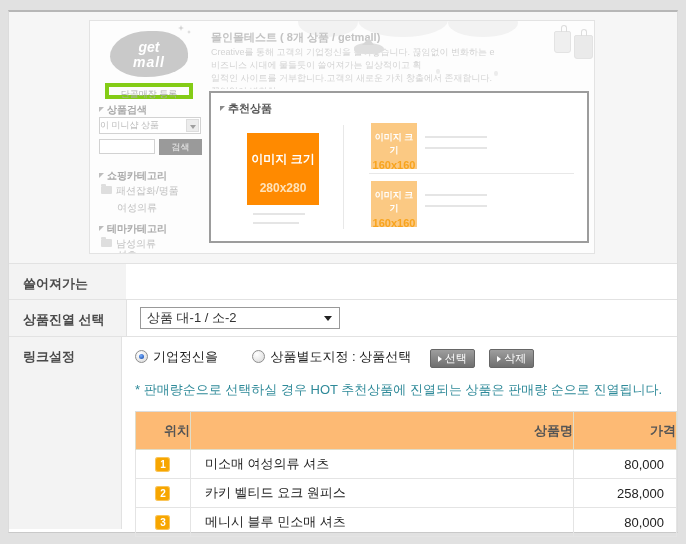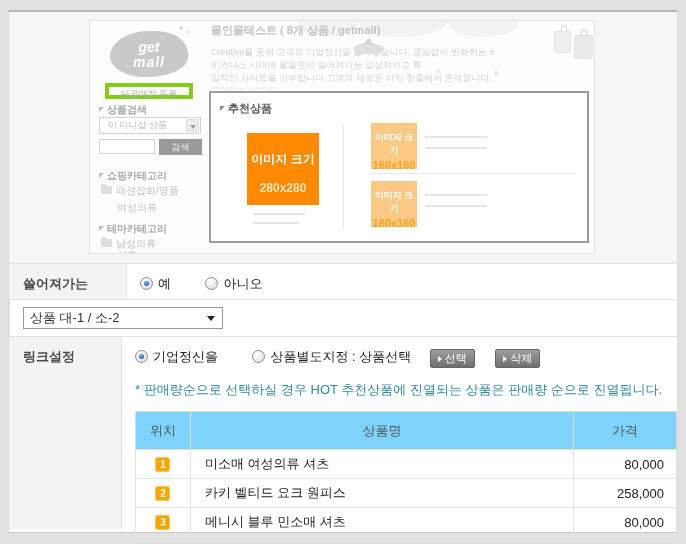--- a/index.html
+++ b/index.html
@@ -21,34 +21,34 @@
   .logo-blob .l2 { font-size:14px; display:block; margin-top:1px; letter-spacing:1px; }
   .star { position:absolute; background:#d2d2d2; width:6px; height:6px;
           clip-path:polygon(50% 0,63% 37%,100% 50%,63% 63%,50% 100%,37% 63%,0 50%,37% 37%); }
   .star.s1 { left:88px; top:4px; }
   .star.s2 { left:97px; top:9px; width:4px; height:4px; }
   .reg-btn { position:absolute; left:15px; top:62px; width:88px; height:16px; background:#fdfdfd;
              border:4px solid #84cc16; color:#aeaeae; font-size:9px; text-align:center; line-height:14px; }
   .side-title { position:absolute; left:9px; font-size:10px; font-weight:bold; color:#a8a8a8; }
   .mk { display:inline-block; width:0; height:0; border-top:5px solid #bdbdbd; border-right:5px solid transparent; margin-right:3px; vertical-align:1px; }
   .side-select { position:absolute; left:9px; top:96px; width:102px; height:17px; border:1px solid #d2d2d2; background:#fff;
-                 color:#bcbcbc; font-size:9px; line-height:15px; padding-left:8px; }
+                 color:#bcbcbc; font-size:9px; line-height:15px; padding-left:0; }
   .side-select .cv { position:absolute; right:1px; top:1px; width:13px; height:13px; background:#ececec; border:1px solid #ddd; }
   .side-select .cv i { position:absolute; left:3px; top:5px; width:0; height:0; border-left:3px solid transparent; border-right:3px solid transparent; border-top:4px solid #9f9f9f; }
   .side-search { position:absolute; left:9px; top:118px; height:16px; }
   .side-input { display:inline-block; width:56px; height:15px; border:1px solid #d2d2d2; background:#fff; vertical-align:top; }
   .side-btn { display:inline-block; width:43px; height:16px; background:#9a9a9a; color:#efefef; font-size:9px; text-align:center; line-height:16px; margin-left:4px; vertical-align:top; }
   .cat-item { position:absolute; font-size:10px; color:#c2c2c2; }
   .folder-icon { position:relative; display:inline-block; width:11px; height:8px; background:#dedede; border-radius:1px; margin-right:4px; vertical-align:0; }
   .folder-icon::before { content:''; position:absolute; top:-2px; left:0; width:5px; height:2px; background:#dedede; border-radius:1px 1px 0 0; }
 
   
   .p-banner { position:absolute; left:118px; top:0; width:388px; height:68px; overflow:hidden; }
   .cloud { position:absolute; background:#f2f2f2; border-radius:50%; }
-  .b-title { position:absolute; left:3px; top:2px; font-size:11px; font-weight:bold; color:#c3c3c3; }
+  .b-title { position:absolute; left:3px; top:9px; font-size:11px; font-weight:bold; color:#c3c3c3; }
   .b-desc { position:absolute; left:3px; top:25px; width:290px; font-size:9px; color:#d3d3d3; line-height:13px; }
   .bird { position:absolute; left:146px; top:22px; width:30px; height:11px; background:#dfdfdf; border-radius:60% 70% 55% 45%; }
   .bird::before { content:''; position:absolute; left:8px; top:-5px; width:0; height:0; border-left:7px solid transparent; border-right:5px solid transparent; border-bottom:7px solid #d6d6d6; }
   .shirt { position:absolute; width:17px; height:22px; background:#efefef; border:1px solid #e3e3e3; border-radius:2px 2px 3px 3px; }
   .shirt::before { content:''; position:absolute; left:6px; top:-7px; width:4px; height:6px; border:1px solid #dcdcdc; border-bottom:none; border-radius:3px 3px 0 0; }
   .drop { position:absolute; width:4px; height:5px; background:#ececec; border-radius:50% 50% 60% 60%; }
 
   
   .reco { position:absolute; left:119px; top:70px; width:380px; height:152px; background:#fff; border:2px solid #9c9c9c; }
   .reco-title { position:absolute; left:9px; top:8px; font-size:11px; font-weight:bold; color:#555;text-align:center; }
@@ -75,29 +75,29 @@
   .radio.checked::after { content:''; position:absolute; left:3px; top:3px; width:5px; height:5px; border-radius:50%;
            background:radial-gradient(circle at 40% 35%, #7ab0ff, #0b3fa0); }
   .rlabel { font-size:13px; color:#222; }
   .rgap { margin-left:30px; }
   .row-line { padding-top:10px; }
 
   .selectbox { margin-top:7px; width:200px; height:22px; border:1px solid #999; background:#fff; position:relative;
                font-size:13px; color:#333; line-height:20px; padding-left:6px; }
   .selectbox .caret { position:absolute; right:7px; top:8px; width:0; height:0; border-left:4px solid transparent; border-right:4px solid transparent; border-top:5px solid #222; }
 
-  .mini-btn { display:inline-block; height:19px; padding:0 7px; margin-left:16px; background:linear-gradient(#9e9e9e,#6f6f6f);
+  .mini-btn { display:inline-block; height:19px; padding:0 7px; margin-left:10px; background:linear-gradient(#9e9e9e,#6f6f6f);
               border:1px solid #666; border-radius:2px; color:#fff; font-size:11px; line-height:17px; vertical-align:-1px; }
   .mini-btn .arr { display:inline-block; width:0; height:0; border-top:3px solid transparent; border-bottom:3px solid transparent; border-left:4px solid #fff; margin-right:3px; }
   .btn-first { margin-left:14px; }
 
   .note { margin-top:13px; font-size:13px; color:#2f8a99; }
 
   .ptable { margin-top:12px; width:542px; border-collapse:collapse; font-size:13px; }
-  .ptable th { background:#7dd3fc; height:38px; font-weight:normal; color:#555; border:1px solid #e0ddc9; border-top:1px solid #dcdcdc; }
+  .ptable th { background:#fdba74; height:38px; font-weight:bold; color:#555; border:1px solid #e0ddc9; border-top:1px solid #dcdcdc;text-align:right; }
   .ptable td { height:29px; border:1px solid #e4e4e4; color:#222; }
   .ptable col.c1 { width:55px; } .ptable col.c2 { width:384px; } .ptable col.c3 { width:103px; }
   .ptable td.pos { text-align:center; }
   .ptable td.name { padding-left:14px; }
   .ptable td.price { text-align:right; padding-right:12px; }
   .badge { display:inline-block; width:15px; height:15px; background:#f7a600; border-radius:3px; color:#fff;
            font-size:10px; font-weight:bold; line-height:15px; text-align:center; box-shadow:inset 0 0 0 1px rgba(255,255,255,.35); }
 </style>
 </head>
 <body>
@@ -182,27 +182,24 @@
         <span class="ph-line" style="left:214px; top:112px; width:62px;"></span>
       </div>
 
     </div>
   </div>
 
   <div class="form">
 
     <div class="form-row r1">
       <div class="form-label">쓸어져가는</div>
-      <div class="form-content row-line">
-        <span class="radio checked"></span><span class="rlabel">예</span>
-        <span class="radio rgap"></span><span class="rlabel">아니오</span>
-      </div>
     </div>
 
     <div class="form-row r2">
+      <div class="form-label">상품진열 선택</div>
       <div class="form-content">
         <div class="selectbox">
           <span>상품 대-1 / 소-2</span>
           <span class="caret"></span>
         </div>
       </div>
     </div>
 
     <div class="form-row r3">
       <div class="form-label">링크설정</div>

